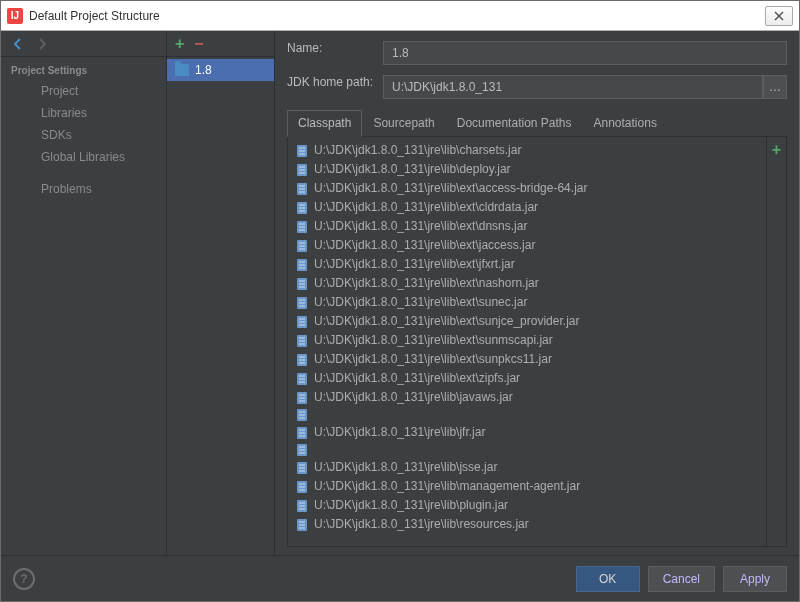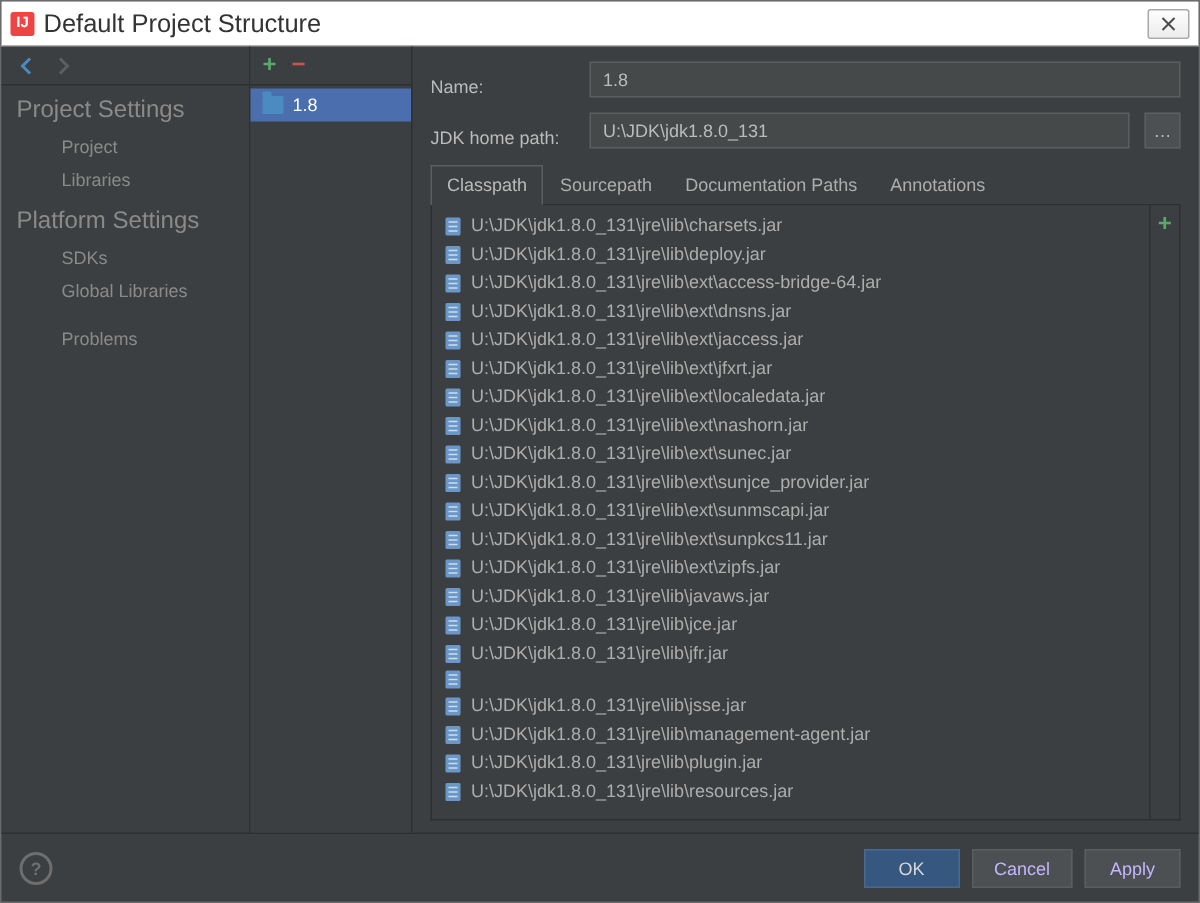--- a/index.html
+++ b/index.html
@@ -1,43 +1,43 @@
 <!DOCTYPE html>
 <html><head>
 <meta charset="utf-8">
 <style>
   * { box-sizing: border-box; margin: 0; padding: 0; font-family: "Segoe UI", Tahoma, sans-serif; font-size: 12px; }
   html, body { width: 800px; height: 602px; background: #fff; overflow: hidden; }
   .window { width: 800px; height: 602px; border: 1px solid #6a6a6a; display: flex; flex-direction: column; background: #3c3f41; }
   
   .titlebar { height: 30px; background: #fff; color: #000; display: flex; align-items: center; border-bottom: 1px solid #b0b0b0; }
   .titlebar .appicon { width: 16px; height: 16px; margin: 0 6px; background: #ef4444; display: flex; align-items: center; justify-content: center; color: #fff; font-weight: bold; font-size: 10px; border-radius: 2px;}
-  .titlebar .title { flex: 1; color: #333; font-size: 17px; }
+  .titlebar .title { flex: 1; color: #333; font-size: 12px; }
   .titlebar .winbtn { width: 28px; height: 20px; margin-right: 6px; border: 1px solid #a9a9a9; background: linear-gradient(#fdfdfd,#ececec); border-radius: 2px; display: flex; align-items: center; justify-content: center; cursor: pointer;}
   .titlebar .winbtn svg { width: 10px; height: 10px; stroke: #4b4b4b; }
   
   .body { flex: 1; display: flex; min-height: 0; }
   .left { width: 166px; background: #3c3f41; border-right: 1px solid #2d2f30; display: flex; flex-direction: column; }
   .mid  { width: 108px; background: #3c3f41; border-right: 1px solid #2d2f30; display: flex; flex-direction: column; position: relative;}
   .right{ flex: 1; background: #3c3f41; display: flex; flex-direction: column; min-width:0;}
   
   .left-toolbar { height: 26px; display: flex; align-items: center; padding-left: 10px; border-bottom: 1px solid #2d2f30; gap: 10px;}
   .left-toolbar svg { width: 14px; height: 14px; }
-  .section-head { color: #8a8a8a; font-weight: normal; padding: 8px 4px 4px 10px; font-size: 16px;}
+  .section-head { color: #8a8a8a; font-weight: bold; padding: 8px 4px 4px 10px; font-size: 10px;}
   .section-item { color: #8a8a8a; padding: 4px 10px 4px 40px; cursor: pointer; }
   
   .mid-toolbar { height: 26px; display: flex; align-items: center; gap: 10px; padding-left: 8px; border-bottom: 1px solid #2d2f30;}
   .mid-toolbar .plus { color: #59a869; font-size: 16px; font-weight: bold; cursor:pointer; line-height:1;}
   .mid-toolbar .minus{ color: #c75450; font-size: 16px; font-weight: bold; cursor:pointer; line-height:1;}
   .sdk-item { display: flex; align-items: center; gap: 6px; padding: 4px 8px; margin-top: 2px; color: #bbbbbb; cursor:pointer;}
   .sdk-item.selected { background: #4b6eaf; color: #fff; }
   .folder-icon { width: 14px; height: 12px; background: #4a8bc2; border-radius: 1px; position: relative; }
   .folder-icon::before{content:"";position:absolute;top:-3px;left:0;width:6px;height:3px;background:#4a8bc2;border-radius:1px 1px 0 0;}
   
-  .field-row { display: flex; align-items: flex-end; gap: 10px; padding: 10px 12px 0 12px; }
+  .field-row { display: flex; align-items: flex-start; padding: 10px 12px 0 12px; }
   .field-row label { color: #bbbbbb; min-width: 96px; }
   .field-row input[type=text]{ flex:1; background:#45494a; border:1px solid #5b5d5f; color:#bbbbbb; height:24px; padding:0 8px; }
   .field-row .browse { width:24px; height:24px; background:#4c5052; border:1px solid #5b5d5f; color:#bbb; display:flex; align-items:center; justify-content:center; cursor:pointer; font-size:12px;}
   
   .tabs { display:flex; border-bottom:1px solid #2d2f30; margin: 10px 12px 0 12px; }
   .tab { padding: 5px 10px 6px 10px; color:#adadad; cursor:pointer; border:1px solid transparent; border-bottom:none; position:relative; top:1px;}
   .tab.active { color: #bbbbbb; background:#3c3f41; border-color:#5b5d5f; border-bottom:1px solid #3c3f41; }
   
   .list-wrap { flex:1; margin: 0 12px 0 12px; border:1px solid #2d2f30; border-top:none; display:flex; min-height:0;}
   .list { flex:1; overflow-y:auto; overflow-x:hidden; background:#3c3f41; padding:4px 0;}
@@ -79,21 +79,20 @@
             <path d="M9 2 L4 7 L9 12" fill="none" stroke="#4a8bc2" stroke-width="2"></path>
           </svg>
         <svg viewBox="0 0 14 14" style="opacity:.35">
             <path d="M5 2 L10 7 L5 12" fill="none" stroke="#9a9a9a" stroke-width="2"></path>
           </svg>
       </div>
       <div id="sidebar-sections">
           <div class="section-head">Project Settings</div>
           <div class="section-item">Project</div>
           <div class="section-item">Libraries</div>
-          <div class="section-head">Platform Settings</div>
           <div class="section-item">SDKs</div>
           <div class="section-item">Global Libraries</div>
           <div style="height: 10px;"></div>
           <div class="section-item">Problems</div>
         </div>
     </div>
 
     <div class="mid">
       <div class="mid-toolbar">
         <span class="plus">+</span>
@@ -160,20 +159,31 @@
             </div>
             <div class="list-row">
               <svg class="jar-icon" viewBox="0 0 12 14">
                 <rect x="1" y="1" width="10" height="12" rx="1"></rect>
                 <g class="lines">
                   <line x1="3" y1="4" x2="9" y2="4"></line>
                   <line x1="3" y1="7" x2="9" y2="7"></line>
                   <line x1="3" y1="10" x2="9" y2="10"></line>
                 </g>
               </svg>
+              <span>U:\JDK\jdk1.8.0_131\jre\lib\ext\cldrdata.jar</span>
+            </div>
+            <div class="list-row">
+              <svg class="jar-icon" viewBox="0 0 12 14">
+                <rect x="1" y="1" width="10" height="12" rx="1"></rect>
+                <g class="lines">
+                  <line x1="3" y1="4" x2="9" y2="4"></line>
+                  <line x1="3" y1="7" x2="9" y2="7"></line>
+                  <line x1="3" y1="10" x2="9" y2="10"></line>
+                </g>
+              </svg>
               <span>U:\JDK\jdk1.8.0_131\jre\lib\ext\dnsns.jar</span>
             </div>
             <div class="list-row">
               <svg class="jar-icon" viewBox="0 0 12 14">
                 <rect x="1" y="1" width="10" height="12" rx="1"></rect>
                 <g class="lines">
                   <line x1="3" y1="4" x2="9" y2="4"></line>
                   <line x1="3" y1="7" x2="9" y2="7"></line>
                   <line x1="3" y1="10" x2="9" y2="10"></line>
                 </g>
@@ -193,31 +203,20 @@
             </div>
             <div class="list-row">
               <svg class="jar-icon" viewBox="0 0 12 14">
                 <rect x="1" y="1" width="10" height="12" rx="1"></rect>
                 <g class="lines">
                   <line x1="3" y1="4" x2="9" y2="4"></line>
                   <line x1="3" y1="7" x2="9" y2="7"></line>
                   <line x1="3" y1="10" x2="9" y2="10"></line>
                 </g>
               </svg>
-              <span>U:\JDK\jdk1.8.0_131\jre\lib\ext\localedata.jar</span>
-            </div>
-            <div class="list-row">
-              <svg class="jar-icon" viewBox="0 0 12 14">
-                <rect x="1" y="1" width="10" height="12" rx="1"></rect>
-                <g class="lines">
-                  <line x1="3" y1="4" x2="9" y2="4"></line>
-                  <line x1="3" y1="7" x2="9" y2="7"></line>
-                  <line x1="3" y1="10" x2="9" y2="10"></line>
-                </g>
-              </svg>
               <span>U:\JDK\jdk1.8.0_131\jre\lib\ext\nashorn.jar</span>
             </div>
             <div class="list-row">
               <svg class="jar-icon" viewBox="0 0 12 14">
                 <rect x="1" y="1" width="10" height="12" rx="1"></rect>
                 <g class="lines">
                   <line x1="3" y1="4" x2="9" y2="4"></line>
                   <line x1="3" y1="7" x2="9" y2="7"></line>
                   <line x1="3" y1="10" x2="9" y2="10"></line>
                 </g>
@@ -281,21 +280,20 @@
             </div>
             <div class="list-row">
               <svg class="jar-icon" viewBox="0 0 12 14">
                 <rect x="1" y="1" width="10" height="12" rx="1"></rect>
                 <g class="lines">
                   <line x1="3" y1="4" x2="9" y2="4"></line>
                   <line x1="3" y1="7" x2="9" y2="7"></line>
                   <line x1="3" y1="10" x2="9" y2="10"></line>
                 </g>
               </svg>
-              <span>U:\JDK\jdk1.8.0_131\jre\lib\jce.jar</span>
             </div>
             <div class="list-row">
               <svg class="jar-icon" viewBox="0 0 12 14">
                 <rect x="1" y="1" width="10" height="12" rx="1"></rect>
                 <g class="lines">
                   <line x1="3" y1="4" x2="9" y2="4"></line>
                   <line x1="3" y1="7" x2="9" y2="7"></line>
                   <line x1="3" y1="10" x2="9" y2="10"></line>
                 </g>
               </svg>

